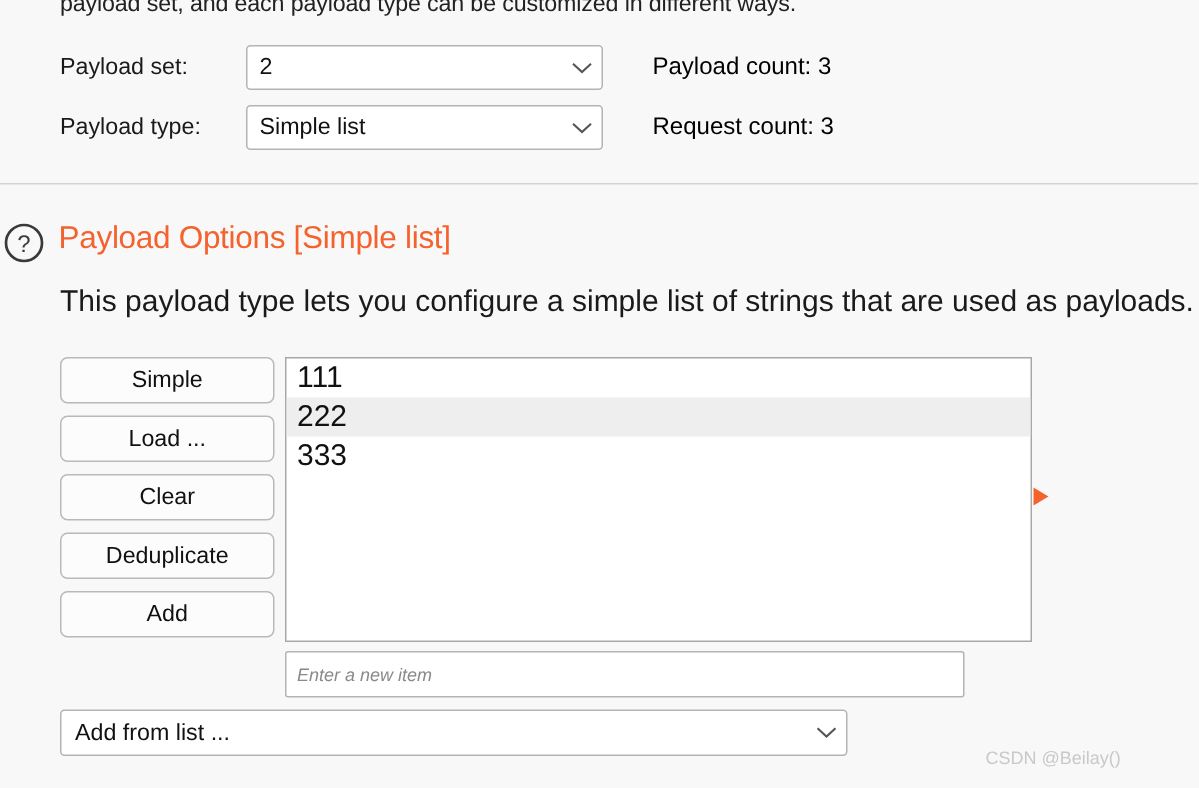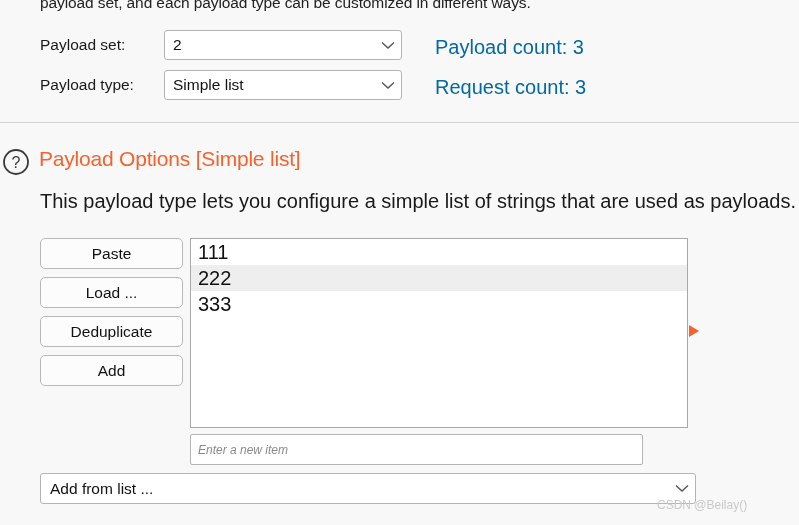--- a/index.html
+++ b/index.html
@@ -66,22 +66,22 @@
     width: 26px;
     display: flex;
     align-items: center;
     justify-content: center;
     flex: none;
   }
   .chev svg { display: block; }
 
   .count-text {
     position: absolute;
-    font-size: 20px;
-    color: #0369a1;
+    font-size: 16px;
+    color: #000000;
     white-space: nowrap;
   }
   .count-payload { left: 435px; top: 36px; }
   .count-request { left: 435px; top: 76px; }
 
   
   .divider {
     position: absolute;
     left: 0;
     top: 122px;
@@ -189,21 +189,21 @@
   .new-item-input::placeholder {
     color: #8a8a8a;
     font-style: italic;
   }
 
   
   .combo-wide {
     position: absolute;
     left: 40px;
     top: 473px;
-    width: 656px;
+    width: 525px;
     height: 31px;
     background: #ffffff;
     border: 1px solid #b4b4b4;
     border-radius: 3px;
     display: flex;
     align-items: center;
     box-sizing: border-box;
   }
   .combo-wide .combo-value {
     font-size: 15.5px;
@@ -268,22 +268,23 @@
 <div class="help-icon">
   <svg width="28" height="28" viewBox="0 0 28 28">
     <circle cx="14" cy="14" r="12" fill="none" stroke="#3a3a3a" stroke-width="1.8"></circle>
     <text x="14" y="20" font-family="Liberation Sans, sans-serif" font-size="16" fill="#3a3a3a" text-anchor="middle">?</text>
   </svg>
 </div>
 <div class="section-title">Payload Options [Simple list]</div>
 <div class="section-desc">This payload type lets you configure a simple list of strings that are used as payloads.</div>
 
 <div class="btn-col">
-  <button class="btn">Paste</button>
+  <button class="btn">Simple</button>
   <button class="btn">Load ...</button>
+  <button class="btn">Clear</button>
   <button class="btn">Deduplicate</button>
   <button class="btn">Add</button>
 </div>
 
 <div class="listbox">
   <div class="list-item">111</div>
   <div class="list-item selected">222</div>
   <div class="list-item">333</div>
 </div>
 

